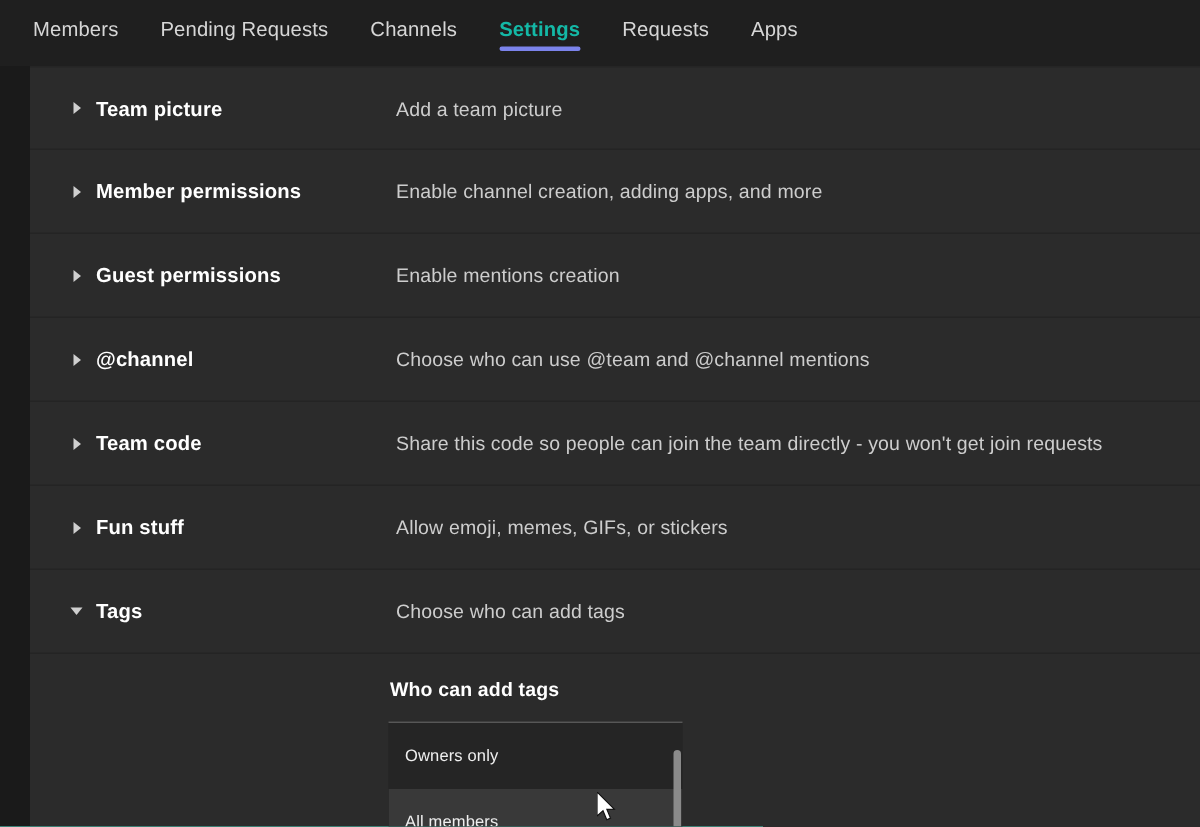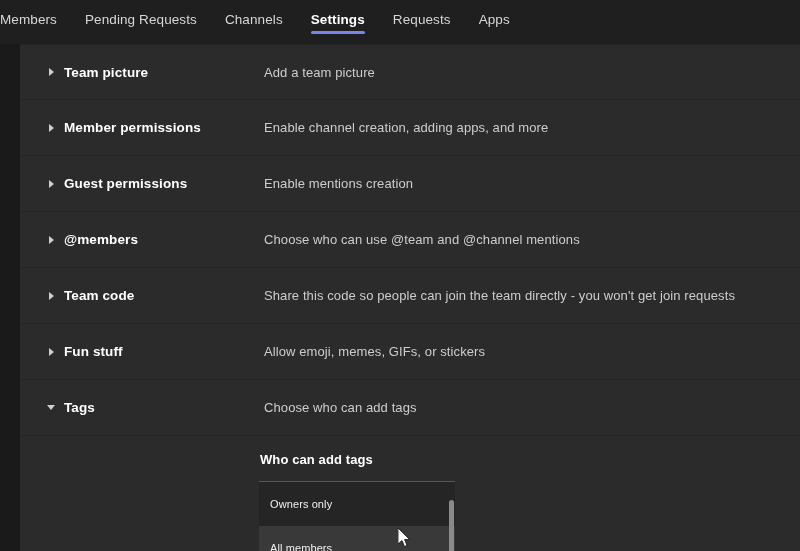--- a/index.html
+++ b/index.html
@@ -19,38 +19,39 @@
 
   
   .tabbar {
     position: absolute;
     top: 0; left: 0;
     width: 800px;
     height: 44px;
     background: #1f1f1f;
     display: flex;
     align-items: flex-start;
+    padding-left: 22px;
     padding-top: 12px;
     gap: 0px;
   }
 
   .tab {
     position: relative;
     font-size: 13.5px;
     color: #d6d6d6;
     padding: 0 14px 9px 0;
     margin-right: 14px;
     white-space: nowrap;
     cursor: pointer;
     letter-spacing: 0.1px;
   }
   .tab:first-child { padding-left: 0; }
 
   .tab.active {
-    color: #ffffff;
+    color: #14b8a6;
     font-weight: 600;
   }
 
   .tab.active .underline {
     position: absolute;
     left: 0;
     right: 14px;
     bottom: 2px;
     height: 3px;
     background: #7b83eb;
@@ -234,21 +235,21 @@
         <i class="chev-shape chev-right"></i>
       </span>
     <span class="row-title">Guest permissions</span>
     <span class="row-desc">Enable mentions creation</span>
   </div>
 
   <div class="setting-row">
     <span class="chevron">
         <i class="chev-shape chev-right"></i>
       </span>
-    <span class="row-title">@members</span>
+    <span class="row-title">@channel</span>
     <span class="row-desc">Choose who can use @team and @channel mentions</span>
   </div>
 
   <div class="setting-row">
     <span class="chevron">
         <i class="chev-shape chev-right"></i>
       </span>
     <span class="row-title">Team code</span>
     <span class="row-desc">Share this code so people can join the team directly - you won't get join requests</span>
   </div>

